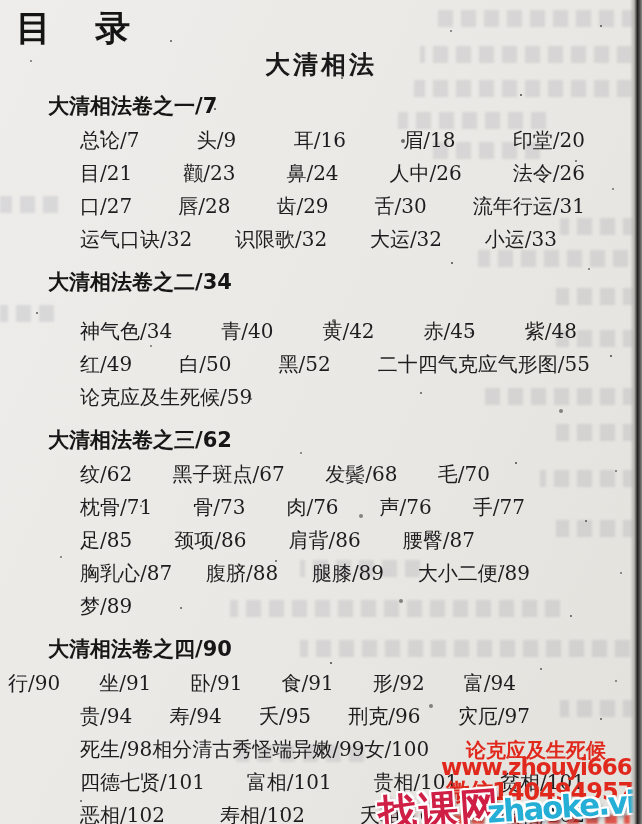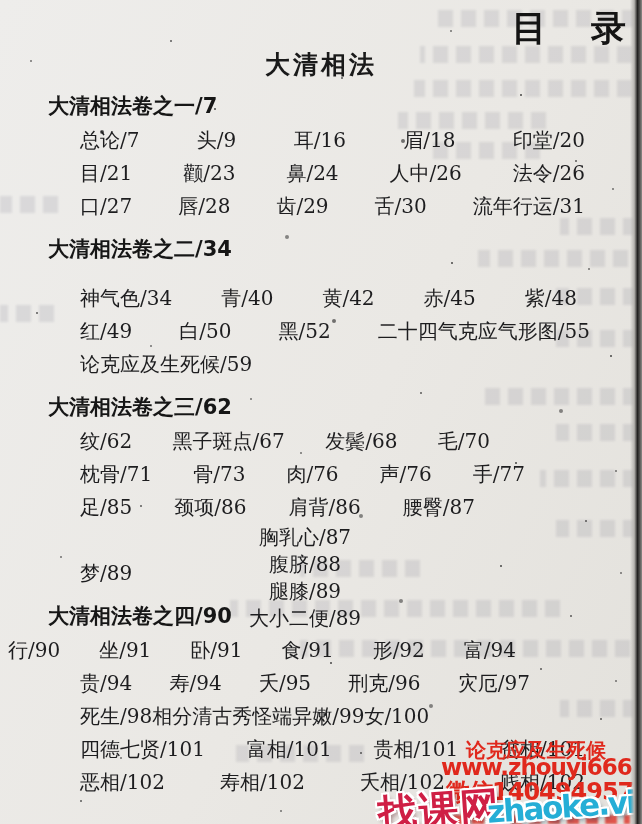--- a/index.html
+++ b/index.html
@@ -34,21 +34,21 @@
     180px 607px 0 rgba(30,30,30,.7),400px 600px 0 1px rgba(30,30,30,.5),570px 615px 0 rgba(30,30,30,.7),
     100px 655px 0 rgba(30,30,30,.6),330px 662px 0 rgba(30,30,30,.8),540px 668px 0 rgba(30,30,30,.7),
     615px 680px 0 rgba(30,30,30,.6),200px 712px 0 rgba(30,30,30,.7),430px 705px 0 1px rgba(30,30,30,.5),
     600px 718px 0 rgba(30,30,30,.7),120px 757px 0 rgba(30,30,30,.6),360px 752px 0 rgba(30,30,30,.7),
     80px 800px 0 rgba(30,30,30,.7),280px 810px 0 rgba(30,30,30,.6),610px 804px 0 rgba(30,30,30,.7),
     30px 60px 0 rgba(30,30,30,.6),170px 40px 0 rgba(30,30,30,.7),450px 30px 0 rgba(30,30,30,.6),600px 25px 0 rgba(30,30,30,.7);}
 
   
   .content{position:relative;z-index:1;color:#1b1b1d;}
   .doc-title{
-    margin-top:6px;text-align:right;font-size:35px;font-weight:bold;
+    margin-top:6px;text-align:left;font-size:35px;font-weight:bold;
     letter-spacing:16px;text-indent:16px;line-height:44px;color:#141414;
   }
   .book-title{
     text-align:center;font-size:25px;font-weight:bold;
     letter-spacing:3px;line-height:30px;color:#1a1a1a;
   }
   .section-header{
     margin:13px 0 5px 48px;font-size:21px;font-weight:bold;line-height:26px;color:#161616;
   }
   .toc-row{
@@ -131,20 +131,26 @@
           <span class="toc-item">人中/26</span>
           <span class="toc-item">法令/26</span>
         </div>
         <div class="toc-row" style="width: 505px;">
           <span class="toc-item">口/27</span>
           <span class="toc-item">唇/28</span>
           <span class="toc-item">齿/29</span>
           <span class="toc-item">舌/30</span>
           <span class="toc-item">流年行运/31</span>
         </div>
+        <div class="toc-row" style="width: 477px;">
+          <span class="toc-item">运气口诀/32</span>
+          <span class="toc-item">识限歌/32</span>
+          <span class="toc-item">大运/32</span>
+          <span class="toc-item">小运/33</span>
+        </div>
         <div class="section-header">大清相法卷之二/34</div>
         <div class="toc-row" style="width: 497px; margin-top: 20px;">
           <span class="toc-item">神气色/34</span>
           <span class="toc-item">青/40</span>
           <span class="toc-item">黄/42</span>
           <span class="toc-item">赤/45</span>
           <span class="toc-item">紫/48</span>
         </div>
         <div class="toc-row" style="width: 510px;">
           <span class="toc-item">红/49</span>
@@ -168,21 +174,21 @@
           <span class="toc-item">肉/76</span>
           <span class="toc-item">声/76</span>
           <span class="toc-item">手/77</span>
         </div>
         <div class="toc-row" style="width: 395px;">
           <span class="toc-item">足/85</span>
           <span class="toc-item">颈项/86</span>
           <span class="toc-item">肩背/86</span>
           <span class="toc-item">腰臀/87</span>
         </div>
-        <div class="toc-row" style="width: 450px; flex-direction: column;">
+        <div class="toc-row" style="width: 450px;">
           <span class="toc-item">胸乳心/87</span>
           <span class="toc-item">腹脐/88</span>
           <span class="toc-item">腿膝/89</span>
           <span class="toc-item">大小二便/89</span>
         </div>
         <div class="toc-row single">
           <span class="toc-item">梦/89</span>
         </div>
         <div class="section-header">大清相法卷之四/90</div>
         <div class="toc-row" style="width: 508px; margin-left: 8px;">

